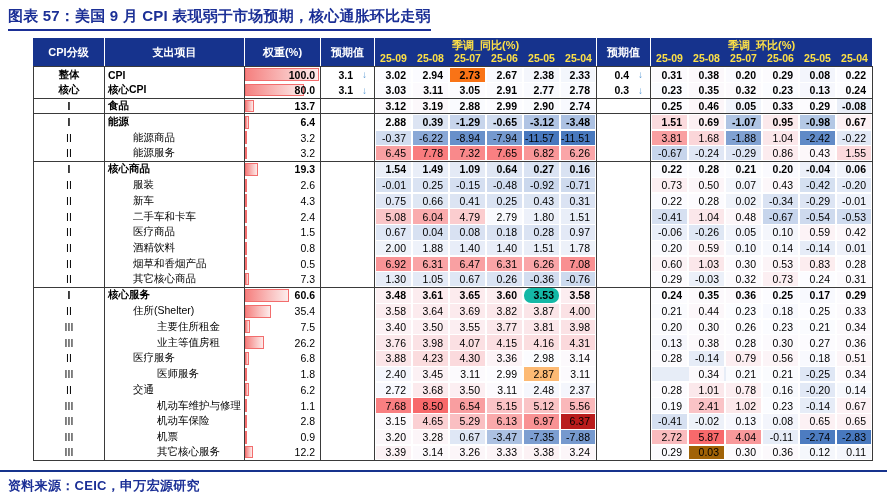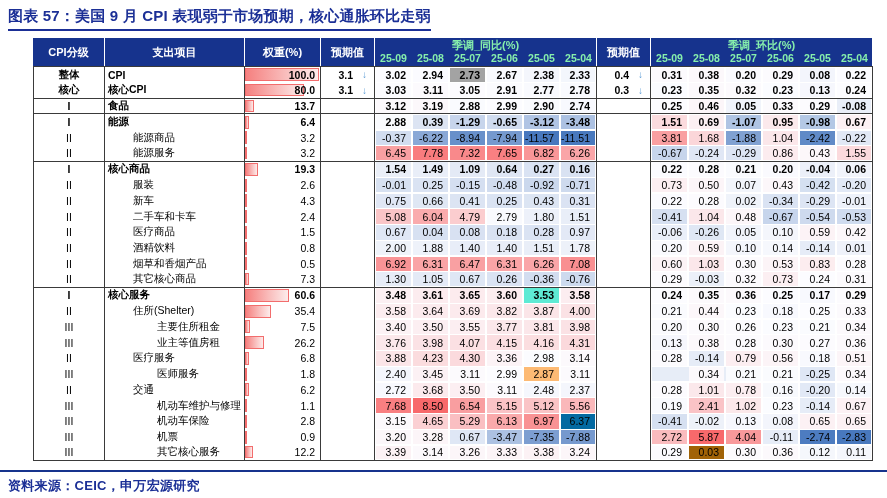--- a/index.html
+++ b/index.html
@@ -28,21 +28,21 @@
   }
 
   
   .thead { border-bottom: 1px solid #3a3a3a; }
   .hcell {
     background: #16338d; color: #fff; font-weight: bold; font-size: 11px;
     height: 28px; display: flex; align-items: center; justify-content: center;
     border-right: 1px solid #fff;
   }
   .hcell:last-child { border-right: none; }
-  .hblock { background: #16338d; color: #86efac; height: 28px; border-right: 1px solid #fff; }
+  .hblock { background: #16338d; color: #fde047; height: 28px; border-right: 1px solid #fff; }
   .hblock-title { font-size: 11px; font-weight: bold; text-align: center; height: 13px; line-height: 14px; }
   .month-row { display: grid; grid-template-columns: repeat(6, 37px); height: 15px; }
   .mcell { font-size: 10.5px; font-weight: bold; text-align: center; line-height: 14px; }
 
   
   .trow { height: 15.75px; font-size: 10.5px; }
   .trow.bold { font-weight: bold; }
   .trow.group-end { border-bottom: 1px solid #3a3a3a; }
   .cell { display: flex; align-items: center; height: 100%; }
 
@@ -127,21 +127,21 @@
             <div class="expv">3.1</div>
             <div class="arrow">↓</div>
           </div>
           <div class="cell c-heat">
             <div class="heat-inner" style="background: rgb(252, 252, 255);">3.02</div>
           </div>
           <div class="cell c-heat">
             <div class="heat-inner" style="background: rgb(251, 251, 255);">2.94</div>
           </div>
           <div class="cell c-heat">
-            <div class="heat-inner" style="background: #a3a3a3;">2.73</div>
+            <div class="heat-inner" style="background: #f97316;">2.73</div>
           </div>
           <div class="cell c-heat">
             <div class="heat-inner" style="background: rgb(248, 249, 253);">2.67</div>
           </div>
           <div class="cell c-heat">
             <div class="heat-inner" style="background: rgb(244, 246, 252);">2.38</div>
           </div>
           <div class="cell c-heat yoy-last">
             <div class="heat-inner" style="background: rgb(243, 246, 252);">2.33</div>
           </div>
@@ -786,21 +786,21 @@
           <div class="cell c-heat">
             <div class="heat-inner" style="background: rgb(252, 236, 239);">3.61</div>
           </div>
           <div class="cell c-heat">
             <div class="heat-inner" style="background: rgb(252, 235, 238);">3.65</div>
           </div>
           <div class="cell c-heat">
             <div class="heat-inner" style="background: rgb(252, 237, 239);">3.60</div>
           </div>
           <div class="cell c-heat">
-            <div class="heat-inner" style="background: #5eead4;">3.53</div>
+            <div class="heat-inner" style="background: #14b8a6; border-radius: 7px;">3.53</div>
           </div>
           <div class="cell c-heat yoy-last">
             <div class="heat-inner" style="background: rgb(252, 237, 240);">3.58</div>
           </div>
           <div class="cell c-exp"></div>
           <div class="cell c-heat">
             <div class="heat-inner" style="background: rgb(252, 252, 255);">0.24</div>
           </div>
           <div class="cell c-heat">
             <div class="heat-inner" style="background: rgb(252, 249, 252);">0.35</div>
@@ -1157,21 +1157,21 @@
           <div class="cell c-heat">
             <div class="heat-inner" style="background: rgb(250, 191, 194);">5.29</div>
           </div>
           <div class="cell c-heat">
             <div class="heat-inner" style="background: rgb(250, 169, 171);">6.13</div>
           </div>
           <div class="cell c-heat">
             <div class="heat-inner" style="background: rgb(249, 146, 148);">6.97</div>
           </div>
           <div class="cell c-heat yoy-last">
-            <div class="heat-inner" style="background: #0369a1;">6.37</div>
+            <div class="heat-inner" style="background: #b91c1c;">6.37</div>
           </div>
           <div class="cell c-exp"></div>
           <div class="cell c-heat">
             <div class="heat-inner" style="background: rgb(214, 224, 241);">-0.41</div>
           </div>
           <div class="cell c-heat">
             <div class="heat-inner" style="background: rgb(237, 241, 249);">-0.02</div>
           </div>
           <div class="cell c-heat">
             <div class="heat-inner" style="background: rgb(246, 247, 253);">0.13</div>

